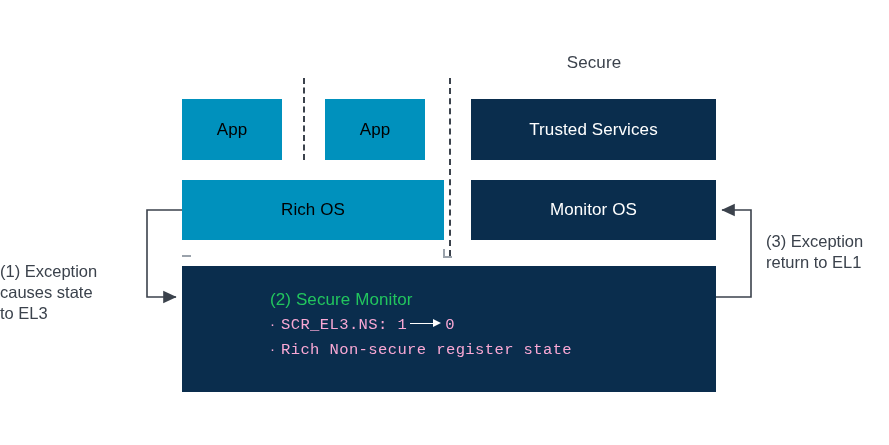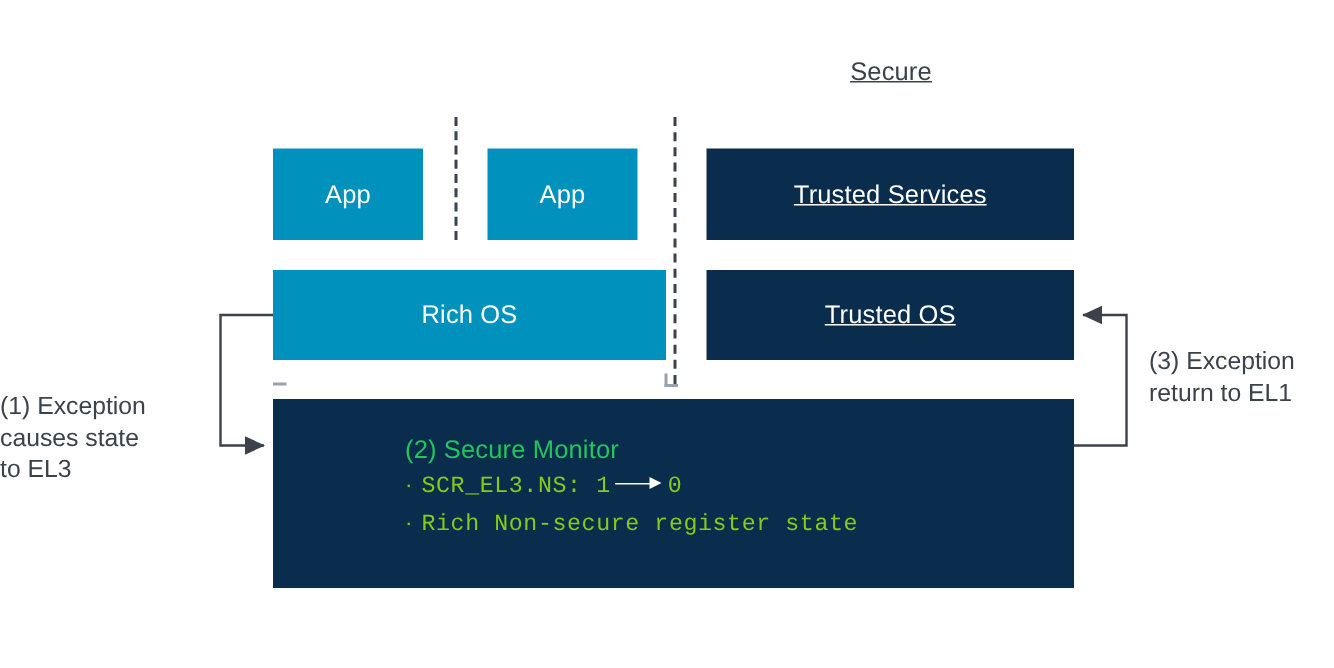--- a/index.html
+++ b/index.html
@@ -33,26 +33,25 @@
     position: absolute;
     display: flex;
     align-items: center;
     justify-content: center;
     box-sizing: border-box;
     font-size: 17px;
     letter-spacing: 0.1px;
   }
   .box-light {
     background: #0091bd;
-    color: #ffffff;
+    color: #000000;
   }
   .box-dark {
     background: #0a2d4d;
     color: #ffffff;
-    text-decoration: underline;
   }
 
   
   .monitor {
     position: absolute;
     background: #0a2d4d;
     color: #ffffff;
     box-sizing: border-box;
   }
   .monitor-title {
@@ -62,21 +61,21 @@
     font-size: 17px;
     color: #22c55e;
     white-space: nowrap;
     letter-spacing: 0.1px;
   }
   .mono-line {
     position: absolute;
     left: 88px;
     font-family: "Liberation Mono", "DejaVu Sans Mono", monospace;
     font-size: 15.5px;
-    color: #84cc16;
+    color: #f9a8d4;
     white-space: nowrap;
     letter-spacing: 0.4px;
   }
   .mono-line .bullet {
     display: inline-block;
     width: 11px;
     font-family: "Liberation Sans", sans-serif;
     font-size: 15px;
   }
   .arrow-glyph {
@@ -147,21 +146,21 @@
     height: 445px;
     pointer-events: none;
   }
 </style>
 </head>
 <body>
 
 <div id="stage">
 
 
-  <div class="col-head" style="left:519px; top:38px; width:150px;text-decoration:underline;">Secure</div>
+  <div class="col-head" style="left:519px; top:53px; width:150px;">Secure</div>
 
   <div class="vdash" style="left:303px; top:78px; height:82px;"></div>
 
   <div class="vdash" style="left:449px; top:78px; height:178px;"></div>
 
   <div class="hdash-stub" style="left:182px; top:255px; width:9px;"></div>
   <div class="corner-stub" style="left:443px; top:249px;"></div>
 
   <div class="box box-light" style="left:182px; top:99px; width:100px; height:61px;">
     <span>App</span>
@@ -173,21 +172,21 @@
 
   <div class="box box-light" style="left:182px; top:180px; width:262px; height:60px;">
     <span>Rich OS</span>
   </div>
 
   <div class="box box-dark" style="left:471px; top:99px; width:245px; height:61px;">
     <span>Trusted Services</span>
   </div>
 
   <div class="box box-dark" style="left:471px; top:180px; width:245px; height:60px;">
-    <span>Trusted OS</span>
+    <span>Monitor OS</span>
   </div>
 
   <div class="monitor" style="left:182px; top:266px; width:534px; height:126px;">
 
     <div class="monitor-title">(2) Secure Monitor</div>
 
     <div class="mono-line" style="top:49px;">
       <span class="bullet">·</span><span>SCR_EL3.NS: 1</span><span class="arrow-glyph"></span><span>0</span>
     </div>
 

